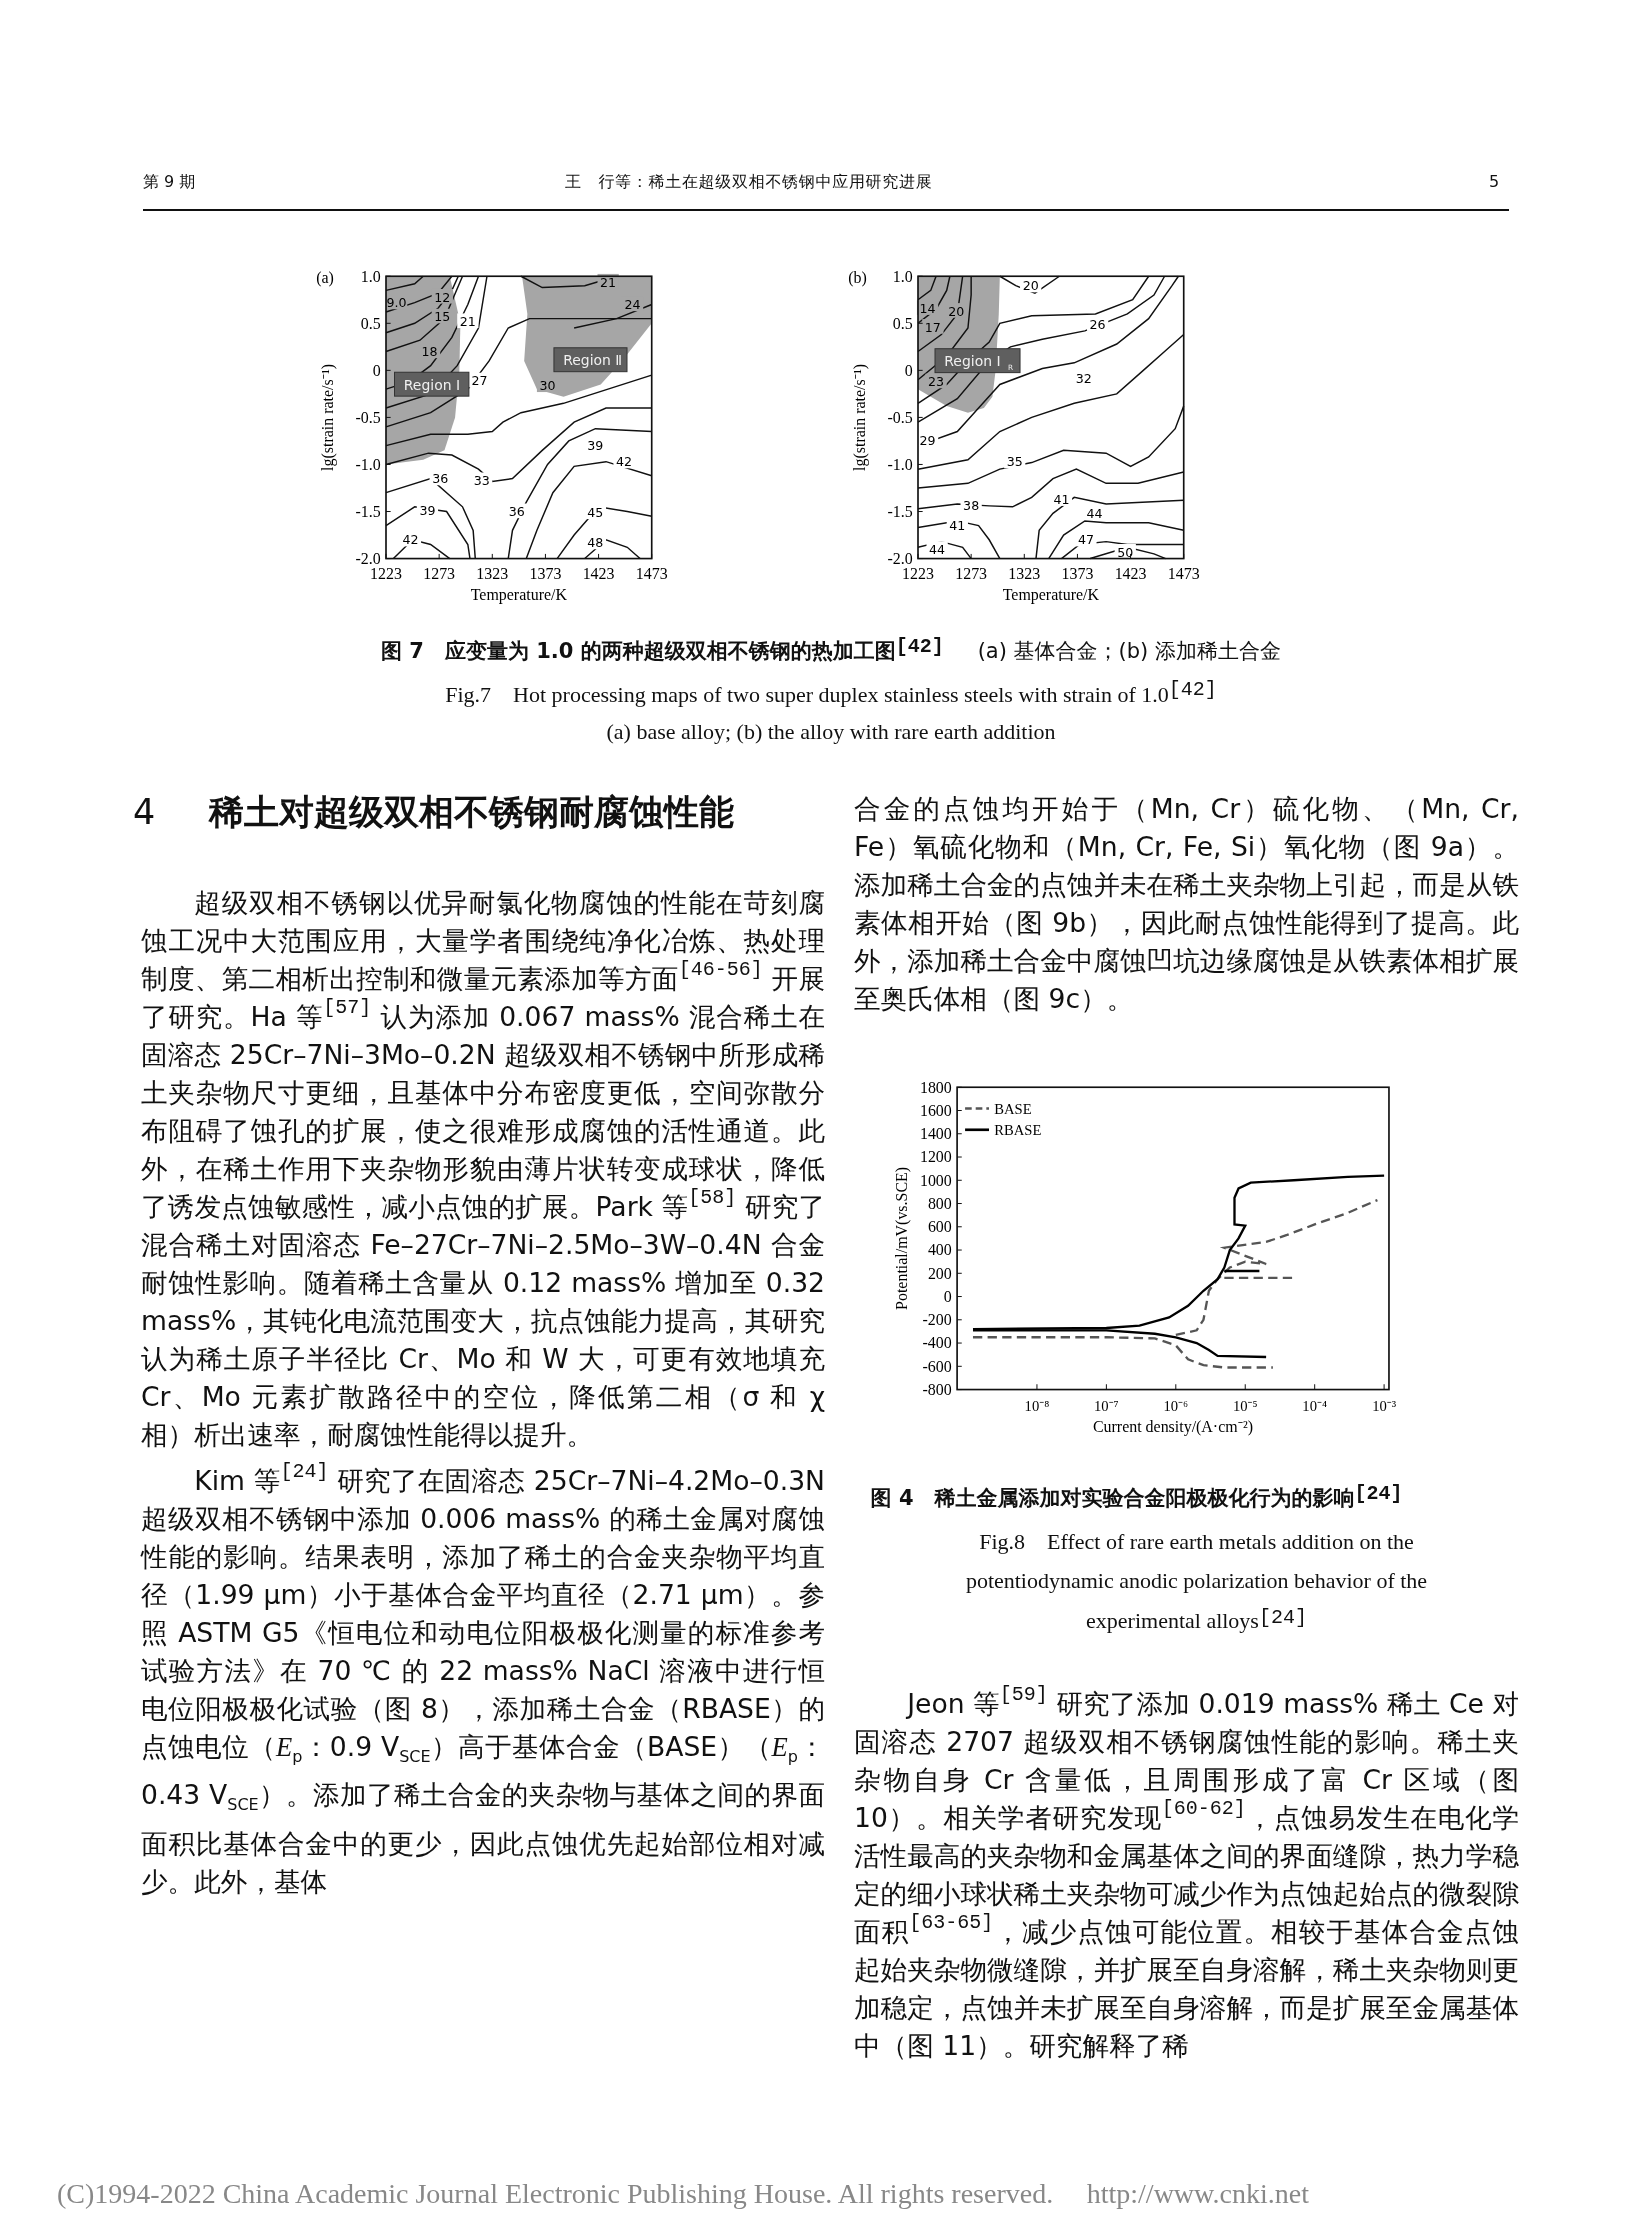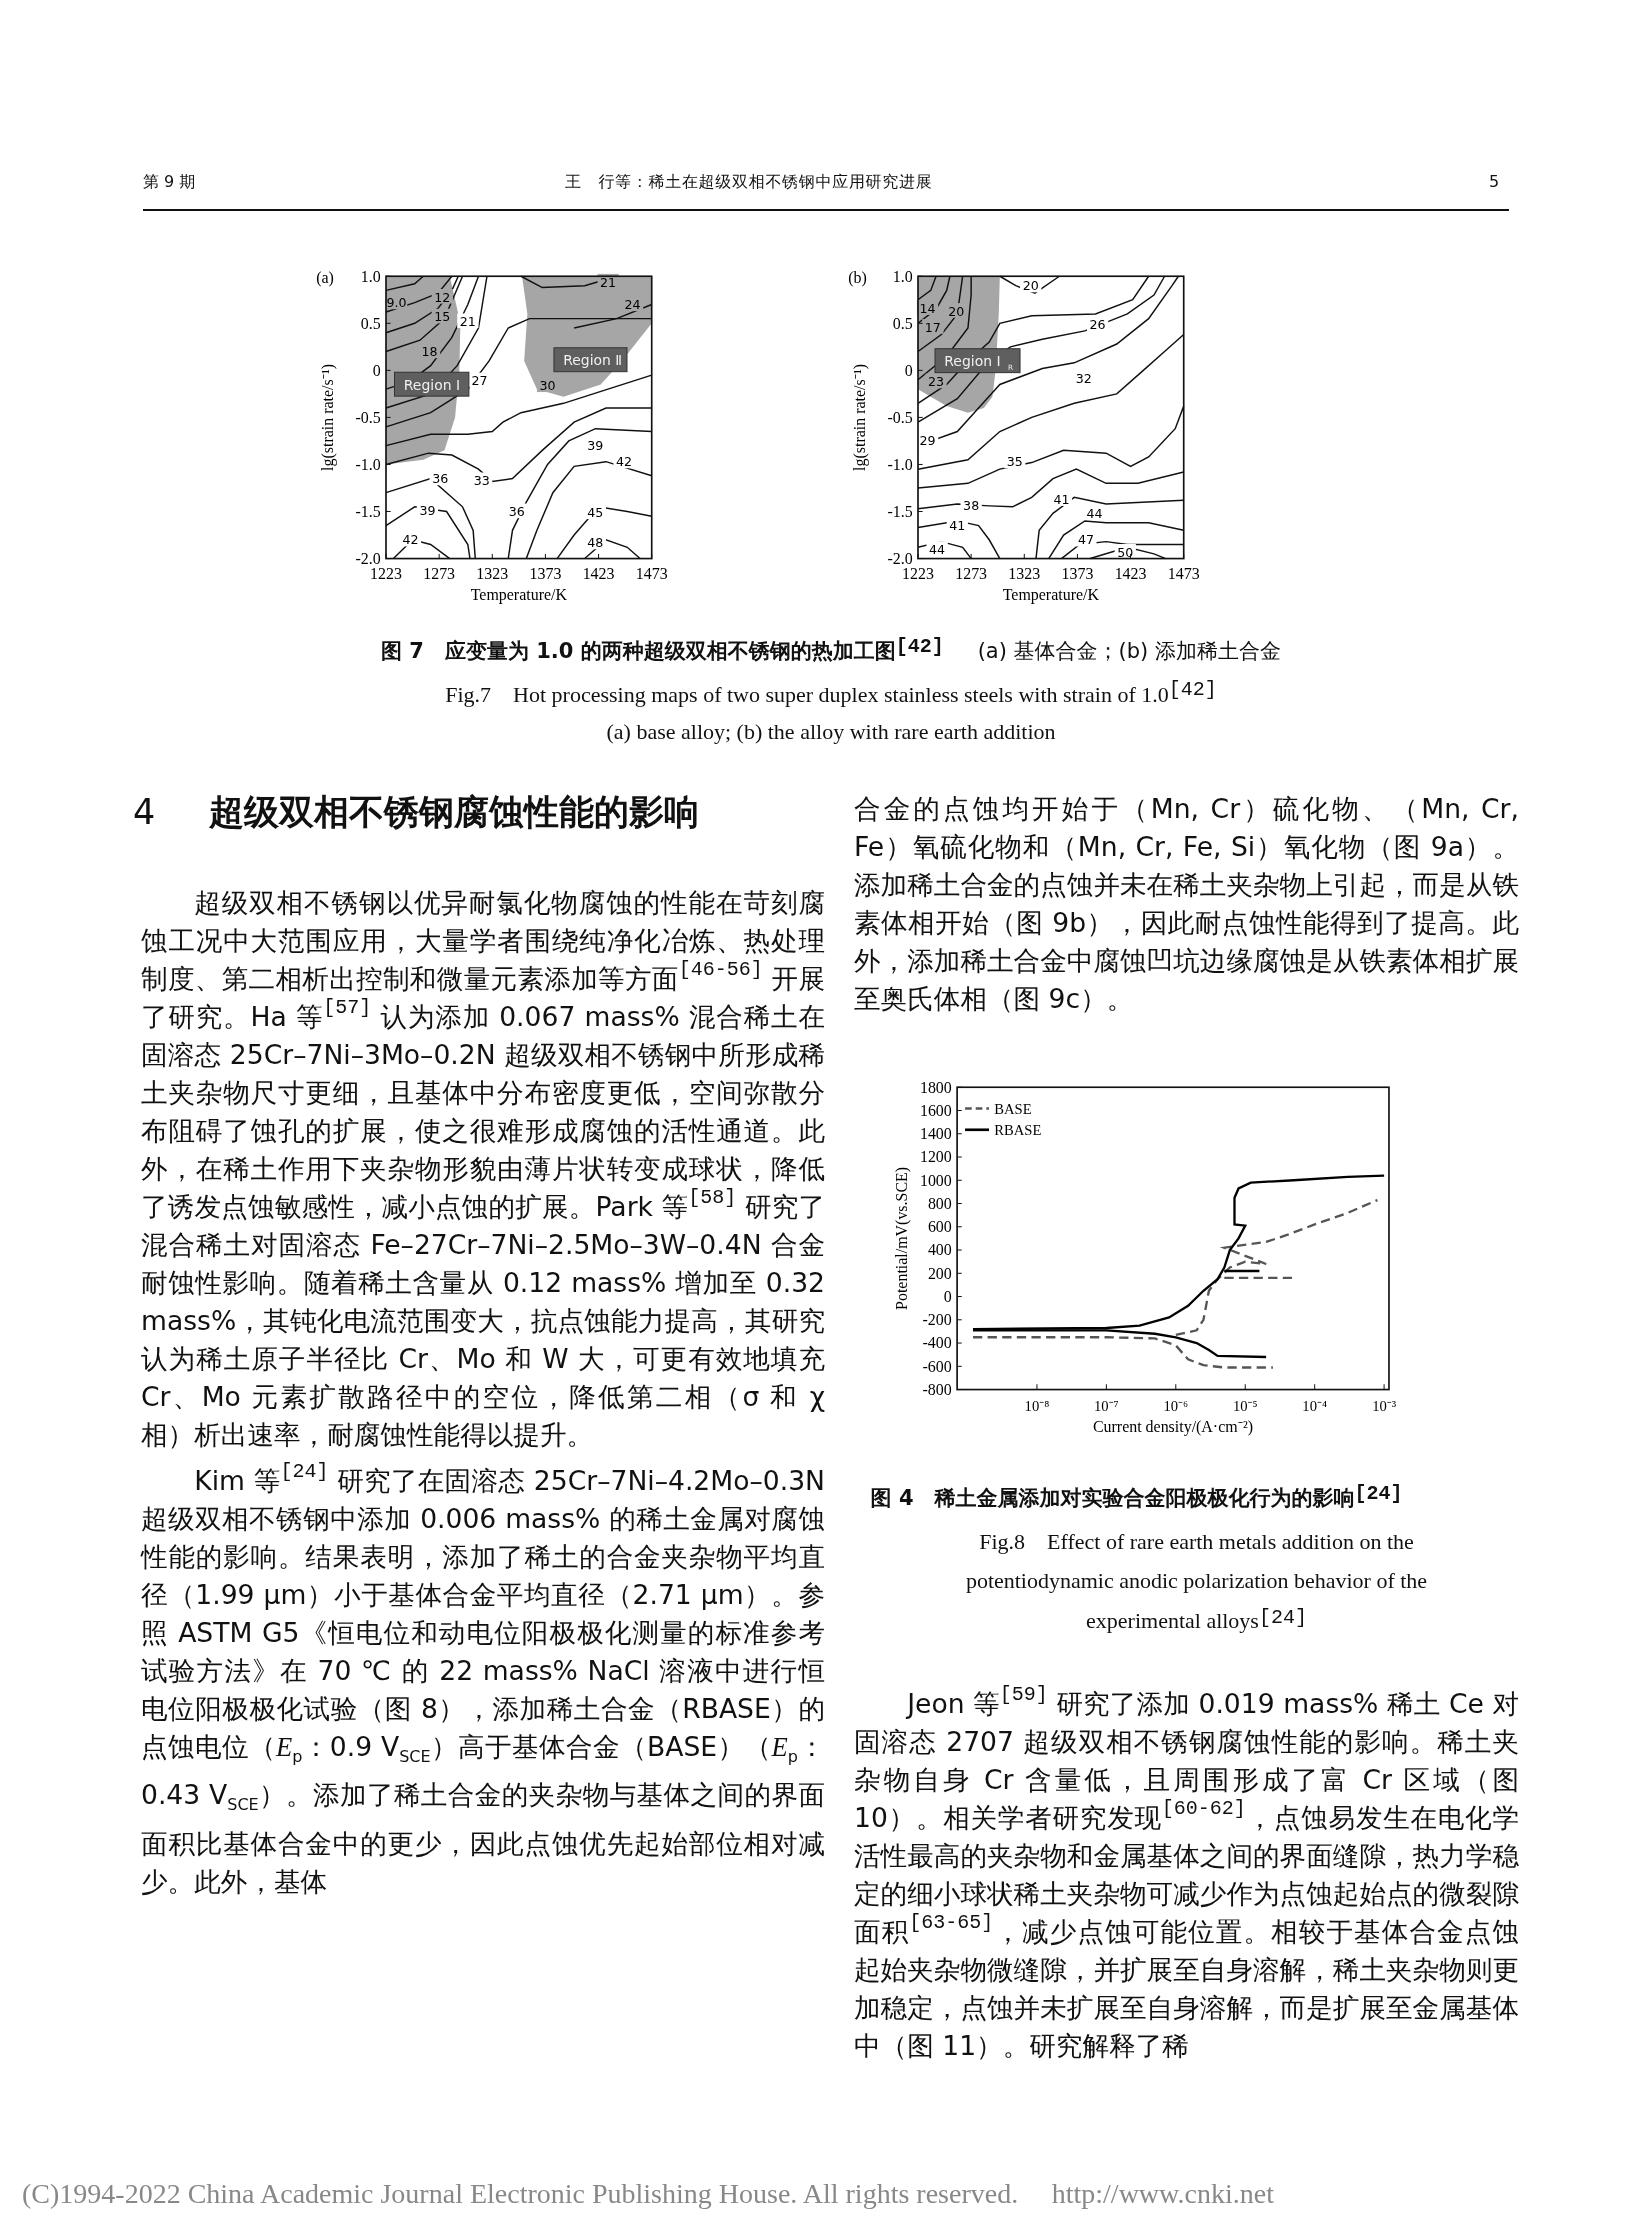--- a/index.html
+++ b/index.html
@@ -17,21 +17,21 @@
   .col p { margin: 0; }
   .indent { text-indent: 2em; }
   .sec-title { position: absolute; left: 133px; top: 790px; width: 691px; font-family: "DejaVu Sans", sans-serif;
                font-size: 35px; line-height: 44px; font-weight: bold; }
   .sec-title .num { display: inline-block; width: 76px; font-weight: normal; }
   .sec-title .line2 { padding-left: 76px; display: block; }
   sup.ref { font-size: 20px; vertical-align: top; line-height: 1; font-family: Liberation Mono, monospace; }
   .en { font-family: "Liberation Serif", serif; }
   sub { font-size: 16px; }
   .footer { position: absolute; left: 0; top: 2178px; width: 1650px; font-family: "Liberation Serif", serif;
-            font-size: 28px; color: #888; padding-left: 22px; box-sizing: border-box; }
+            font-size: 28px; color: #888; padding-left: 57px; box-sizing: border-box; }
   .fig8 { position: absolute; left: 884px; top: 1064px; width: 598px; height: 392px; }
 </style>
 </head>
 <body>
 
 <div class="hdr" style="left:143px">第 9 期</div>
 <div class="hdr" style="left:565px; letter-spacing:0.7px">王　行等：稀土在超级双相不锈钢中应用研究进展</div>
 <div class="hdr" style="left:1489px">5</div>
 <div class="hdr-rule"></div>
 
@@ -222,21 +222,21 @@
 <div class="cap cap-zh" style="left:266px; top:637px; width:1130px">
   <span>图 7　应变量为 1.0 的两种超级双相不锈钢的热加工图</span><sup class="ref">[42]</sup>
   <span style="margin-left:26.6px; font-weight:normal">(a) 基体合金；(b) 添加稀土合金</span>
 </div>
 <div class="cap cap-en" style="left:266px; top:680px; width:1130px">
   <span>Fig.7　Hot processing maps of two super duplex stainless steels with strain of 1.0</span><sup class="ref">[42]</sup>
 </div>
 <div class="cap cap-en" style="left:266px; top:719px; width:1130px">(a) base alloy; (b) the alloy with rare earth addition</div>
 
 <div class="sec-title">
-  <span class="num">4</span><span>超级双相不锈钢腐蚀性能的影响</span>
+  <span class="num">4</span><span>稀土对超级双相不锈钢耐腐蚀性能</span>
 </div>
 
 <div class="col" style="left:141px; top:884px; width:684px;">
   <p class="indent">
     <span>超级双相不锈钢以优异耐氯化物腐蚀的性能在苛刻腐蚀工况中大范围应用，大量学者围绕纯净化冶炼、热处理制度、第二相析出控制和微量元素添加等方面</span><sup class="ref">[46-56]</sup><span> 开展了研究。Ha 等</span><sup class="ref">[57]</sup><span> 认为添加 0.067 mass% 混合稀土在固溶态 25Cr–7Ni–3Mo–0.2N 超级双相不锈钢中所形成稀土夹杂物尺寸更细，且基体中分布密度更低，空间弥散分布阻碍了蚀孔的扩展，使之很难形成腐蚀的活性通道。此外，在稀土作用下夹杂物形貌由薄片状转变成球状，降低了诱发点蚀敏感性，减小点蚀的扩展。Park 等</span><sup class="ref">[58]</sup><span> 研究了混合稀土对固溶态 Fe–27Cr–7Ni–2.5Mo–3W–0.4N 合金耐蚀性影响。随着稀土含量从 0.12 mass% 增加至 0.32 mass%，其钝化电流范围变大，抗点蚀能力提高，其研究认为稀土原子半径比 Cr、Mo 和 W 大，可更有效地填充 Cr、Mo 元素扩散路径中的空位，降低第二相（σ 和 χ 相）析出速率，耐腐蚀性能得以提升。</span>
   </p>
   <p class="indent" style="margin-top:8px">
     <span>Kim 等</span><sup class="ref">[24]</sup><span> 研究了在固溶态 25Cr–7Ni–4.2Mo–0.3N 超级双相不锈钢中添加 0.006 mass% 的稀土金属对腐蚀性能的影响。结果表明，添加了稀土的合金夹杂物平均直径（1.99 μm）小于基体合金平均直径（2.71 μm）。参照 ASTM G5《恒电位和动电位阳极极化测量的标准参考试验方法》在 70 ℃ 的 22 mass% NaCl 溶液中进行恒电位阳极极化试验（图 8），添加稀土合金（RBASE）的点蚀电位（</span><i class="en">E</i><sub>p</sub><span>：0.9 V</span><sub>SCE</sub><span>）高于基体合金（BASE）（</span><i class="en">E</i><sub>p</sub><span>：0.43 V</span><sub>SCE</sub><span>）。添加了稀土合金的夹杂物与基体之间的界面面积比基体合金中的更少，因此点蚀优先起始部位相对减少。此外，基体</span>
   </p>
 </div>

